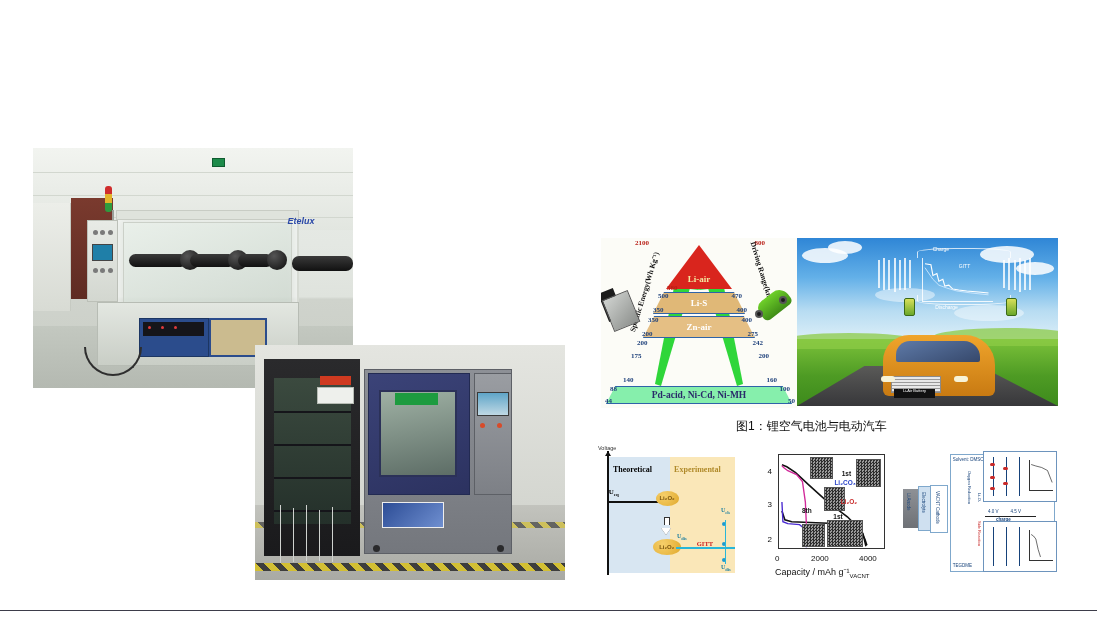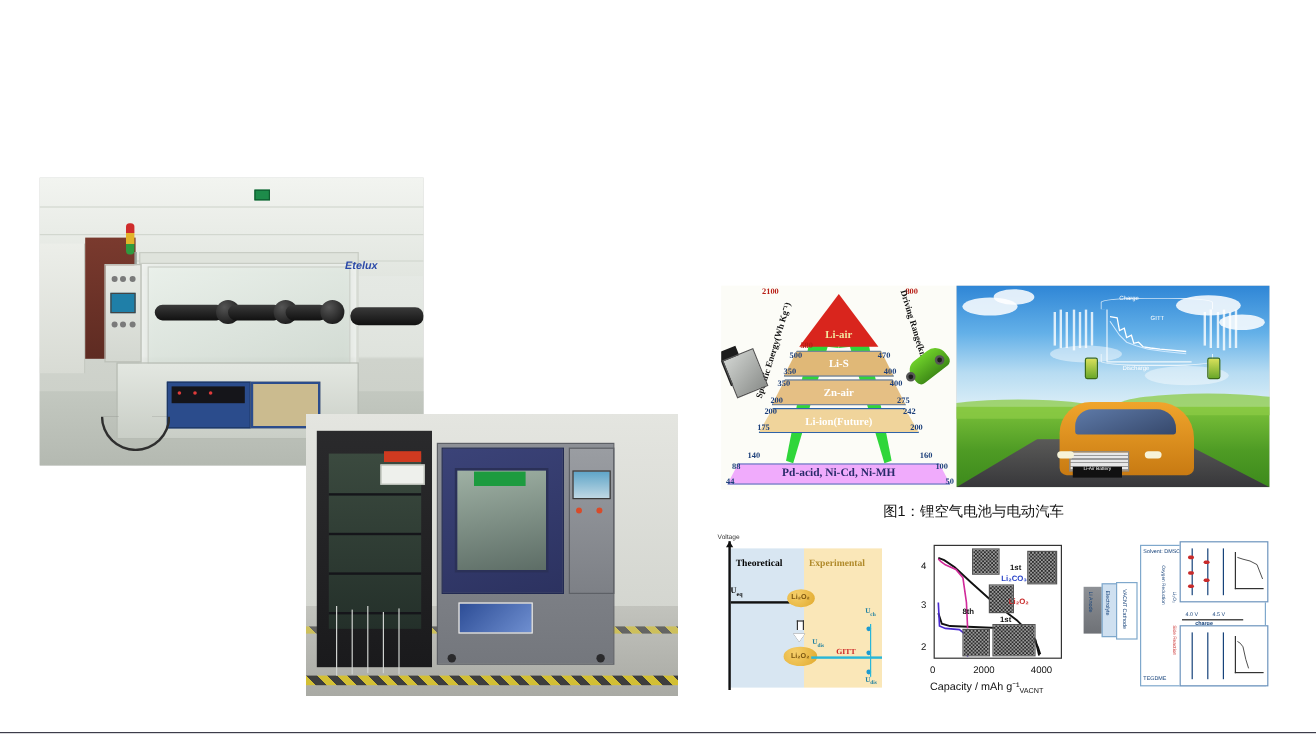--- a/index.html
+++ b/index.html
@@ -358,33 +358,29 @@
 
     <div class="py-tier" style="top:78px; width:112px; height:22px; background:#e5bf84;
          clip-path:polygon(10% 0,90% 0,100% 100%,0 100%); font-size:9px; color:#fff;">
       <span class="py-label">Zn-air</span>
     </div>
     <div class="py-num dark" style="left:47px; top:78px">350</div>
     <div class="py-num dark" style="right:45px; top:78px">400</div>
     <div class="py-num dark" style="left:41px; top:92px">200</div>
     <div class="py-num dark" style="right:39px; top:92px">275</div>
 
-    <div class="py-tier" style="top:102px; width:134px; height:21px; background:#f0d49b;
-         clip-path:polygon(9% 0,91% 0,100% 100%,0 100%); font-size:9px; color:#fff;">
-      <span class="py-label">Li-ion(Future)</span>
-    </div>
     <div class="py-num dark" style="left:36px; top:101px">200</div>
     <div class="py-num dark" style="right:34px; top:101px">242</div>
     <div class="py-num dark" style="left:30px; top:114px">175</div>
     <div class="py-num dark" style="right:28px; top:114px">200</div>
 
     <div class="py-num dark" style="left:22px; top:138px">140</div>
     <div class="py-num dark" style="right:20px; top:138px">160</div>
 
-    <div class="py-tier" style="top:148px; width:186px; height:18px; background:#f0abfc;
+    <div class="py-tier" style="top:148px; width:186px; height:18px; background:#86efac;
          clip-path:polygon(5% 0,95% 0,100% 100%,0 100%); font-size:9.5px; color:#2a2a6a;">
       <span class="py-label">Pd-acid, Ni-Cd, Ni-MH</span>
     </div>
     <div class="py-num dark" style="left:9px; top:147px">88</div>
     <div class="py-num dark" style="right:7px; top:147px">100</div>
     <div class="py-num dark" style="left:4px; top:159px">44</div>
     <div class="py-num dark" style="right:2px; top:159px">50</div>
 
     <div class="py-axis" style="left:26px; top:92px; transform:rotate(-73deg); transform-origin:left top;">Specific Energy(Wh Kg⁻¹)</div>
     <div class="py-axis" style="right:22px; top:62px; transform:rotate(73deg); transform-origin:right top;">Driving Range(km)</div>

